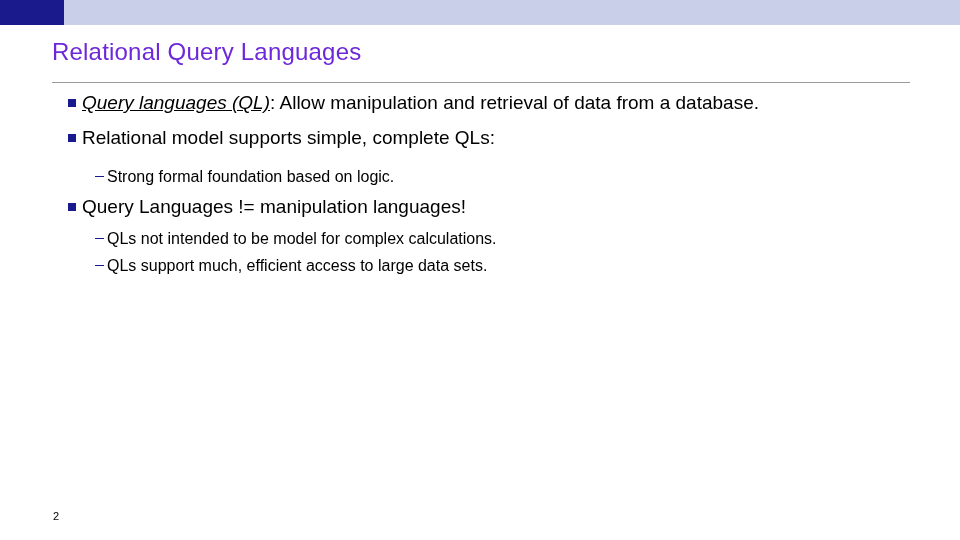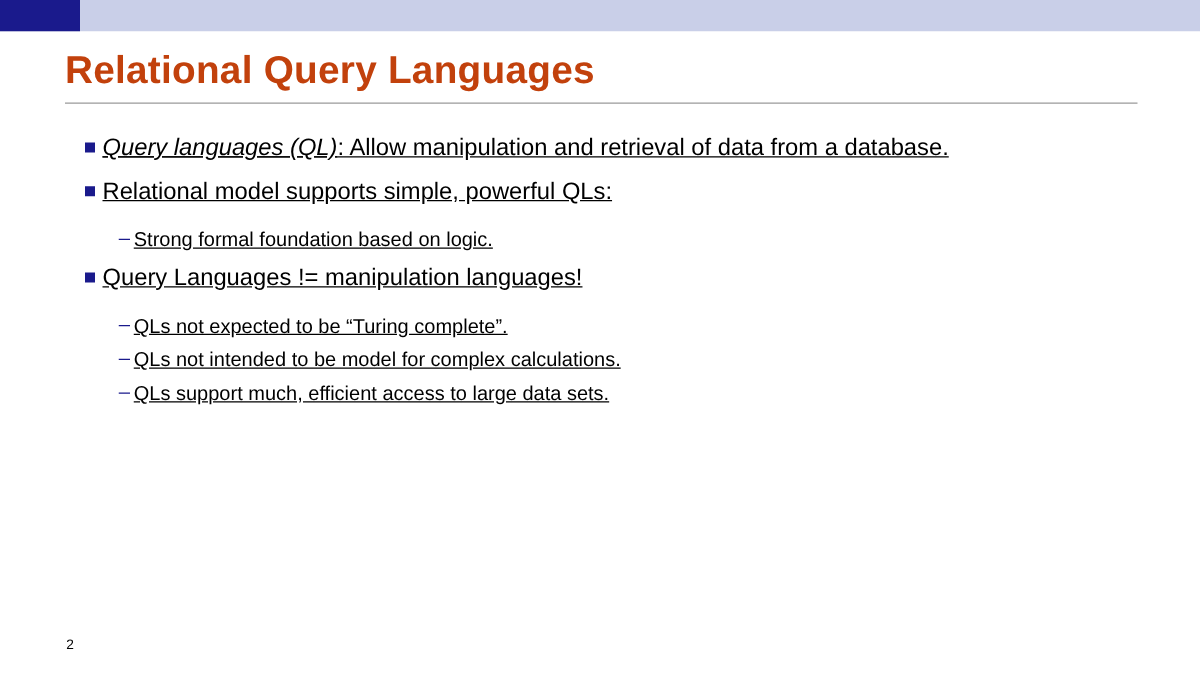--- a/index.html
+++ b/index.html
@@ -34,41 +34,40 @@
     left: 0;
     width: 64px;
     height: 25px;
     background: #1a1a8c;
   }
   
   .slide-title {
     position: absolute;
     top: 38px;
     left: 52px;
-    font-size: 31px;
-    font-weight: bold;
-    color: #c2410c;
+    font-size: 24px;
+    font-weight: normal;
+    color: #6d28d9;
     letter-spacing: 0.2px;
     white-space: nowrap;
   }
   .title-rule {
     position: absolute;
     top: 82px;
     left: 52px;
     width: 858px;
     height: 1px;
     background: #9a9a9a;
   }
   
   .body-area {
     position: absolute;
-    top: 103px;
+    top: 87px;
     left: 52px;
     width: 860px;
-    text-decoration: underline;
   }
   
   .l1 {
     display: flex;
     align-items: flex-start;
     margin-bottom: 4px;
   }
   .l1 .marker {
     width: 30px;
     min-width: 30px;
@@ -150,38 +149,34 @@
 
   <div class="body-area">
 
     <div class="l1">
       <span class="marker"><span class="sq"></span></span>
       <span class="text"><span class="em-ul">Query languages (QL)</span><span>:  Allow manipulation and retrieval of data from a database.</span></span>
     </div>
 
     <div class="l1">
       <span class="marker"><span class="sq"></span></span>
-      <span class="text">Relational model supports simple, powerful QLs:</span>
+      <span class="text">Relational model supports simple, complete QLs:</span>
     </div>
 
     <div class="l2 group-gap-top">
       <span class="marker"><span class="dash"></span></span>
       <span class="text">Strong formal foundation based on logic.</span>
     </div>
 
 
     <div class="l1">
       <span class="marker"><span class="sq"></span></span>
       <span class="text">Query Languages != manipulation languages!</span>
     </div>
 
-    <div class="l2 group-gap-top">
-      <span class="marker"><span class="dash"></span></span>
-      <span class="text">QLs not expected to be “Turing complete”.</span>
-    </div>
 
     <div class="l2">
       <span class="marker"><span class="dash"></span></span>
       <span class="text">QLs not intended to be model for complex calculations.</span>
     </div>
 
     <div class="l2">
       <span class="marker"><span class="dash"></span></span>
       <span class="text">QLs support much, efficient access to large data sets.</span>
     </div>

